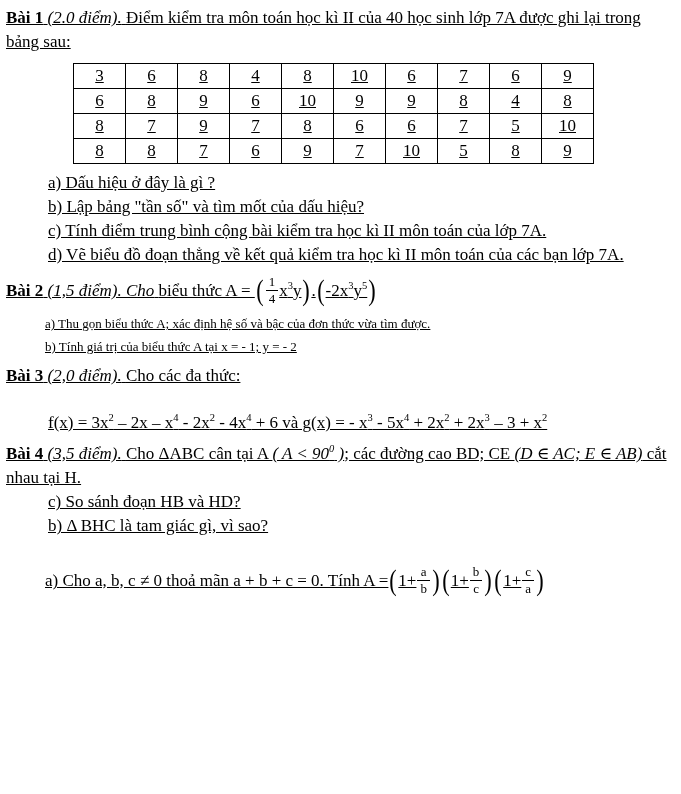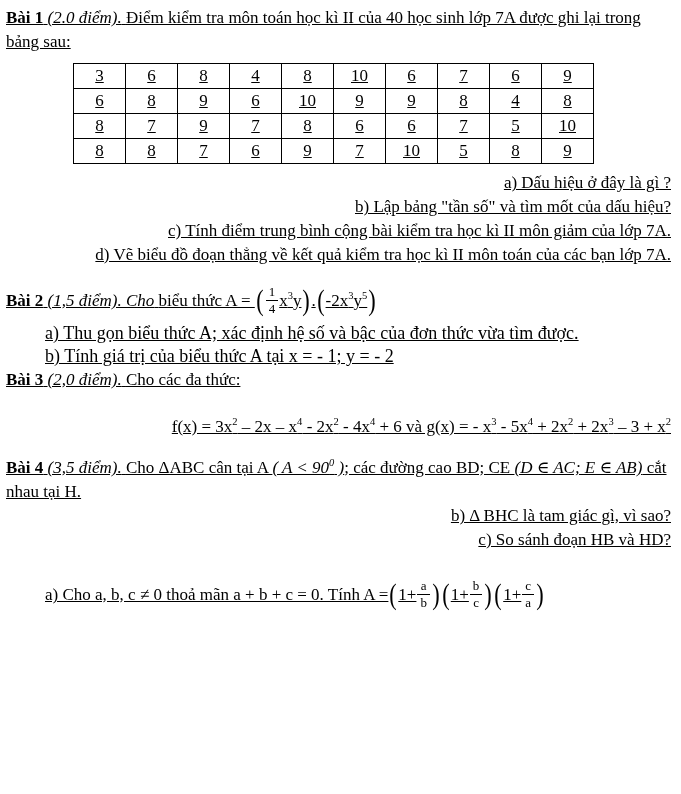--- a/index.html
+++ b/index.html
@@ -17,37 +17,37 @@
   sup { font-size:62%; line-height:0; }
 
   
   table.scores { border-collapse:collapse; margin:9px 0 7px 67px; }
   table.scores td {
     border:1px solid #000; width:51px; height:24px;
     text-align:center; padding:0; font-size:17px;
   }
 
   
-  .ind  { padding-left:42px;text-align:right; }   
+  .ind  { padding-left:42px; }   
   .ind2 { padding-left:39px; }   
   .hang { text-indent:42px; }    
 
-  .sub2 p { font-size:18px; line-height:23px; }
+  .sub2 p { font-size:13px; line-height:23px; }
 
   
   .frac { display:inline-block; vertical-align:middle; text-align:center;
           line-height:1.05; font-size:13px; margin:0 1px; position:relative; top:-2px; }
   .frac .num { display:block; padding:0 3px 1px; }
   .frac .den { display:block; border-top:1px solid #000; padding:1px 3px 0; }
   .bigp { display:inline-block; font-size:175%; font-weight:400;
           vertical-align:middle; position:relative; top:-2px; transform:scaleX(.75); }
   .fline  { line-height:40px; }
   .fline5 { line-height:46px; }
-  .mt4 { margin-top:14px; }
-  .mt6 { }
+  .mt4 { margin-top:4px; }
+  .mt6 { margin-top:6px; }
   .mt8 { margin-top:20px; }
 </style>
 </head>
 <body>
 
 <div class="page">
 
   <p><span class="b">Bài 1</span> <span class="i">(2.0 điểm).</span> <span>Điểm kiểm tra môn toán học kì II của 40 học sinh  lớp 7A được ghi lại trong bảng sau:</span></p>
 
   <table class="scores">
@@ -99,40 +99,40 @@
           <td>5</td>
           <td>8</td>
           <td>9</td>
         </tr>
       </tbody>
   </table>
 
   <div>
     <p class="ind">a) Dấu hiệu ở đây là gì ?</p>
     <p class="ind">b) Lập bảng "tần số" và tìm mốt của dấu hiệu?</p>
-    <p class="ind">c) Tính điểm trung bình cộng bài kiểm tra học kì II môn giảm của lớp 7A.</p>
+    <p class="ind">c) Tính điểm trung bình cộng bài kiểm tra học kì II môn toán của lớp 7A.</p>
     <p class="ind">d) Vẽ biểu đồ đoạn thẳng về kết quả kiểm tra học kì II môn toán của các bạn lớp 7A.</p>
   </div>
 
   <p class="fline mt4"><span class="b">Bài 2</span> <span class="i">(1,5 điểm). Cho</span> <span>biểu thức A = </span><span><span class="bigp">(</span><span class="frac"><span class="num">1</span><span class="den">4</span></span><span>x<sup>3</sup>y</span><span class="bigp">)</span><span>.</span><span class="bigp">(</span><span>-2x<sup>3</sup>y<sup>5</sup></span><span class="bigp">)</span></span></p>
 
   <div class="sub2">
     <p class="ind2">a) Thu gọn biểu thức A; xác định hệ số và bậc của đơn thức vừa tìm được.</p>
     <p class="ind2">b) Tính giá trị của biểu thức A tại x = - 1; y  =  - 2</p>
   </div>
 
   <p class="mt6"><span class="b">Bài 3</span> <span class="i">(2,0 điểm).</span> <span>Cho các đa thức:</span></p>
 
   <p class="ind mt8" style="line-height:30px;">f(x) = 3x<sup>2</sup> – 2x – x<sup>4</sup> - 2x<sup>2</sup> - 4x<sup>4</sup> + 6  và  g(x) = - x<sup>3</sup> - 5x<sup>4</sup> + 2x<sup>2</sup> + 2x<sup>3</sup> – 3 + x<sup>2</sup></p>
 
 
   <p class="mt4"><span class="b">Bài 4</span> <span class="i">(3,5 điểm).</span> <span>Cho ΔABC cân tại A </span><span class="i">( A &lt; 90<sup>0</sup> )</span><span>; các đường cao BD; CE </span><span class="i">(D ∈ AC; E ∈ AB)</span><span> cắt nhau tại H.</span></p>
 
   <div>
+    <p class="ind">c) So sánh đoạn HB và HD?</p>
     <p class="ind">b) Δ BHC là tam giác gì, vì sao?</p>
-    <p class="ind">c) So sánh đoạn HB và HD?</p>
   </div>
 
 
   <p class="ind2 fline5 mt8"><span>a) Cho a, b, c ≠ 0 thoả mãn a + b + c = 0. Tính A =</span><span class="factor"><span class="bigp">(</span><span>1+</span><span class="frac"><span class="num">a</span><span class="den">b</span></span><span class="bigp">)</span></span><span class="factor"><span class="bigp">(</span><span>1+</span><span class="frac"><span class="num">b</span><span class="den">c</span></span><span class="bigp">)</span></span><span class="factor"><span class="bigp">(</span><span>1+</span><span class="frac"><span class="num">c</span><span class="den">a</span></span><span class="bigp">)</span></span></p>
 
 
 </div>
 
 </body></html>

